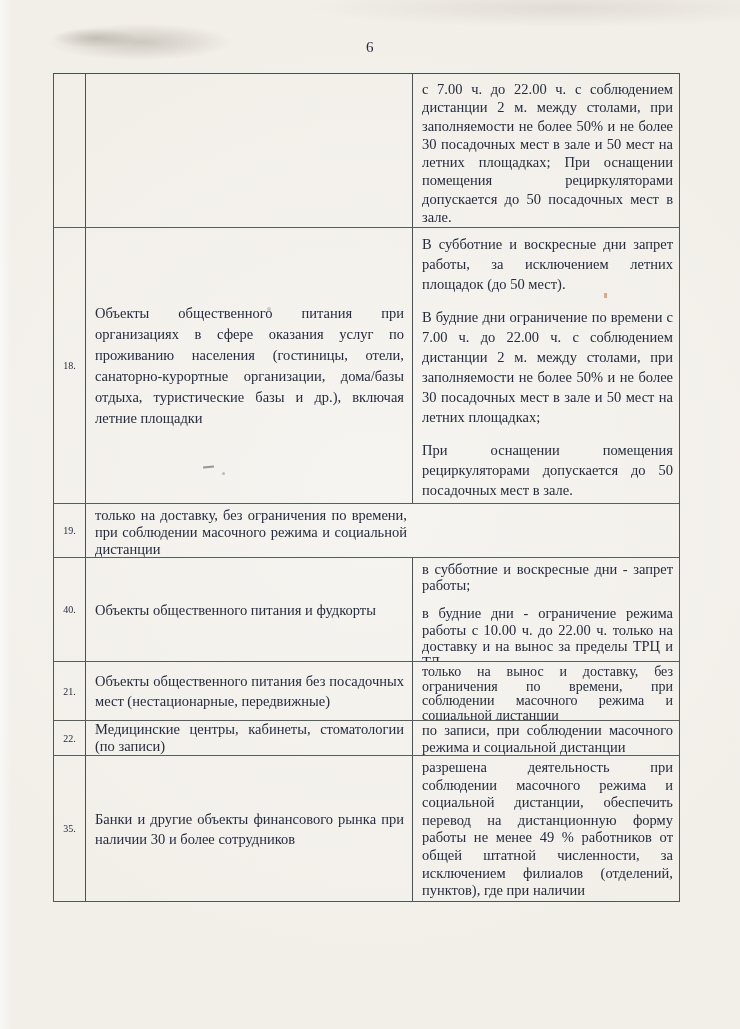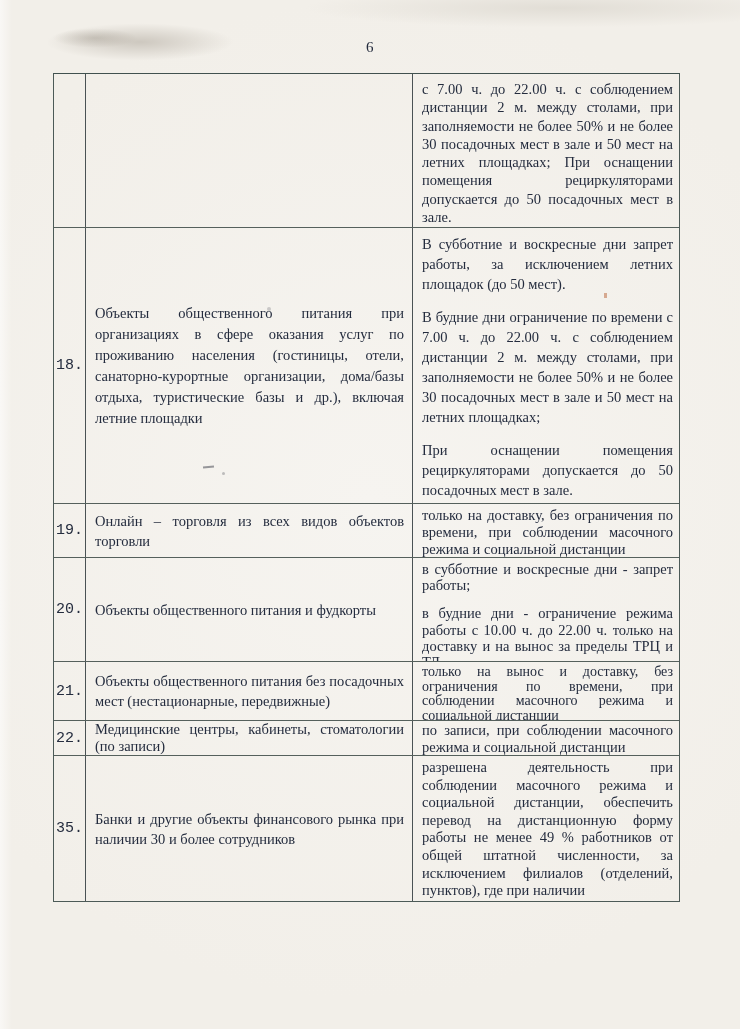--- a/index.html
+++ b/index.html
@@ -22,21 +22,21 @@
     font-size:15px;letter-spacing:.5px;}
   
   .doc-table{position:absolute;left:53px;top:73px;width:627px;
     border:1px solid #4c5a57;box-sizing:border-box;
     border-top-color:#41514f;}
   .row{display:grid;grid-template-columns:32px 327px 1fr;
     border-bottom:1px solid #55605c;box-sizing:border-box;overflow:hidden;}
   .row:last-child{border-bottom:none;}
   .cell{box-sizing:border-box;overflow:hidden;}
   .cell.num{display:flex;align-items:center;justify-content:center;
-    border-right:1px solid #4a5254;font-size:15px;font-family:Liberation Mono, monospace;}
+    border-right:1px solid #4a5254;font-size:10px;}
   .cell.obj{display:flex;flex-direction:column;justify-content:center;
     border-right:1px solid #4a5254;padding:3px 8px 3px 9px;}
   .obj p{margin:0;text-align:justify;font-size:14.5px;line-height:20px;}
   .cell.res{padding:3px 6px 2px 9px;}
   .res p{margin:0;text-align:justify;font-size:14.5px;line-height:19px;}
   
   .r0{height:154px}
   .r1{height:276px}
   .r2{height:54px}
   .r3{height:104px}
@@ -100,31 +100,28 @@
         <p>В субботние и воскресные дни запрет работы, за исключением летних площадок (до 50 мест).</p>
         <p>В будние дни ограничение по времени с 7.00 ч. до 22.00 ч. с соблюдением дистанции 2 м. между столами, при заполняемости не более 50% и не более 30 посадочных мест в зале и 50 мест на летних площадках;</p>
         <p>При оснащении помещения рециркуляторами допускается до 50 посадочных мест в зале.</p>
       </div>
     </div>
 
     <div class="row r2">
       <div class="cell num">
         <span>19.</span>
       </div>
-      <div class="cell obj">
-        <p>Онлайн – торговля из всех видов объектов торговли</p>
-      </div>
       <div class="cell res">
         <p>только на доставку, без ограничения по времени, при соблюдении масочного режима и социальной дистанции</p>
       </div>
     </div>
 
     <div class="row r3">
       <div class="cell num">
-        <span>20.</span>
+        <span>40.</span>
       </div>
       <div class="cell obj">
         <p>Объекты общественного питания и фудкорты</p>
       </div>
       <div class="cell res">
         <p>в субботние и воскресные дни - запрет работы;</p>
         <p>в будние дни - ограничение режима работы с 10.00 ч. до 22.00 ч. только на доставку и на вынос за пределы ТРЦ и ТД</p>
       </div>
     </div>
 

